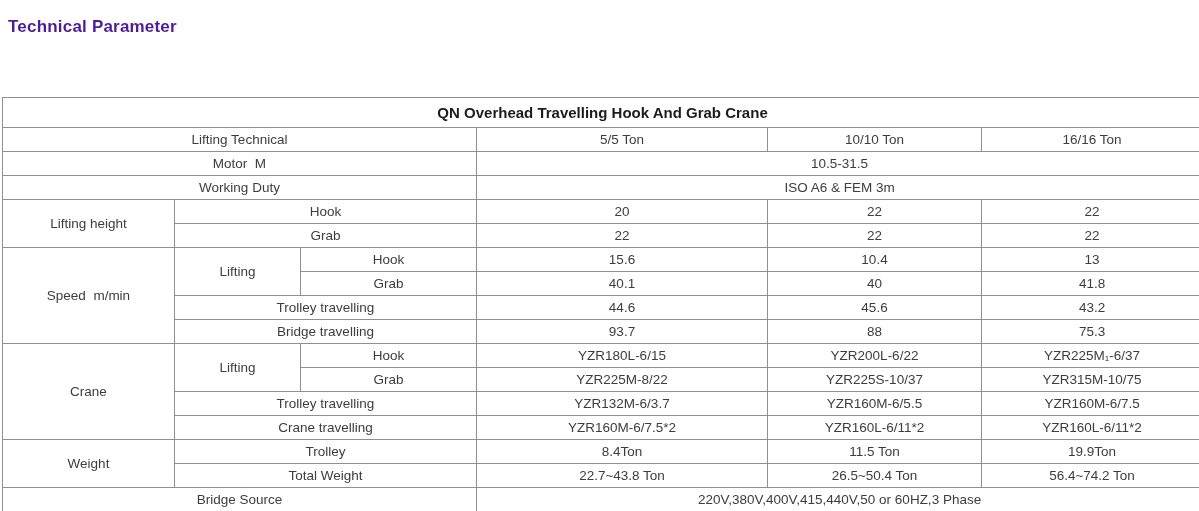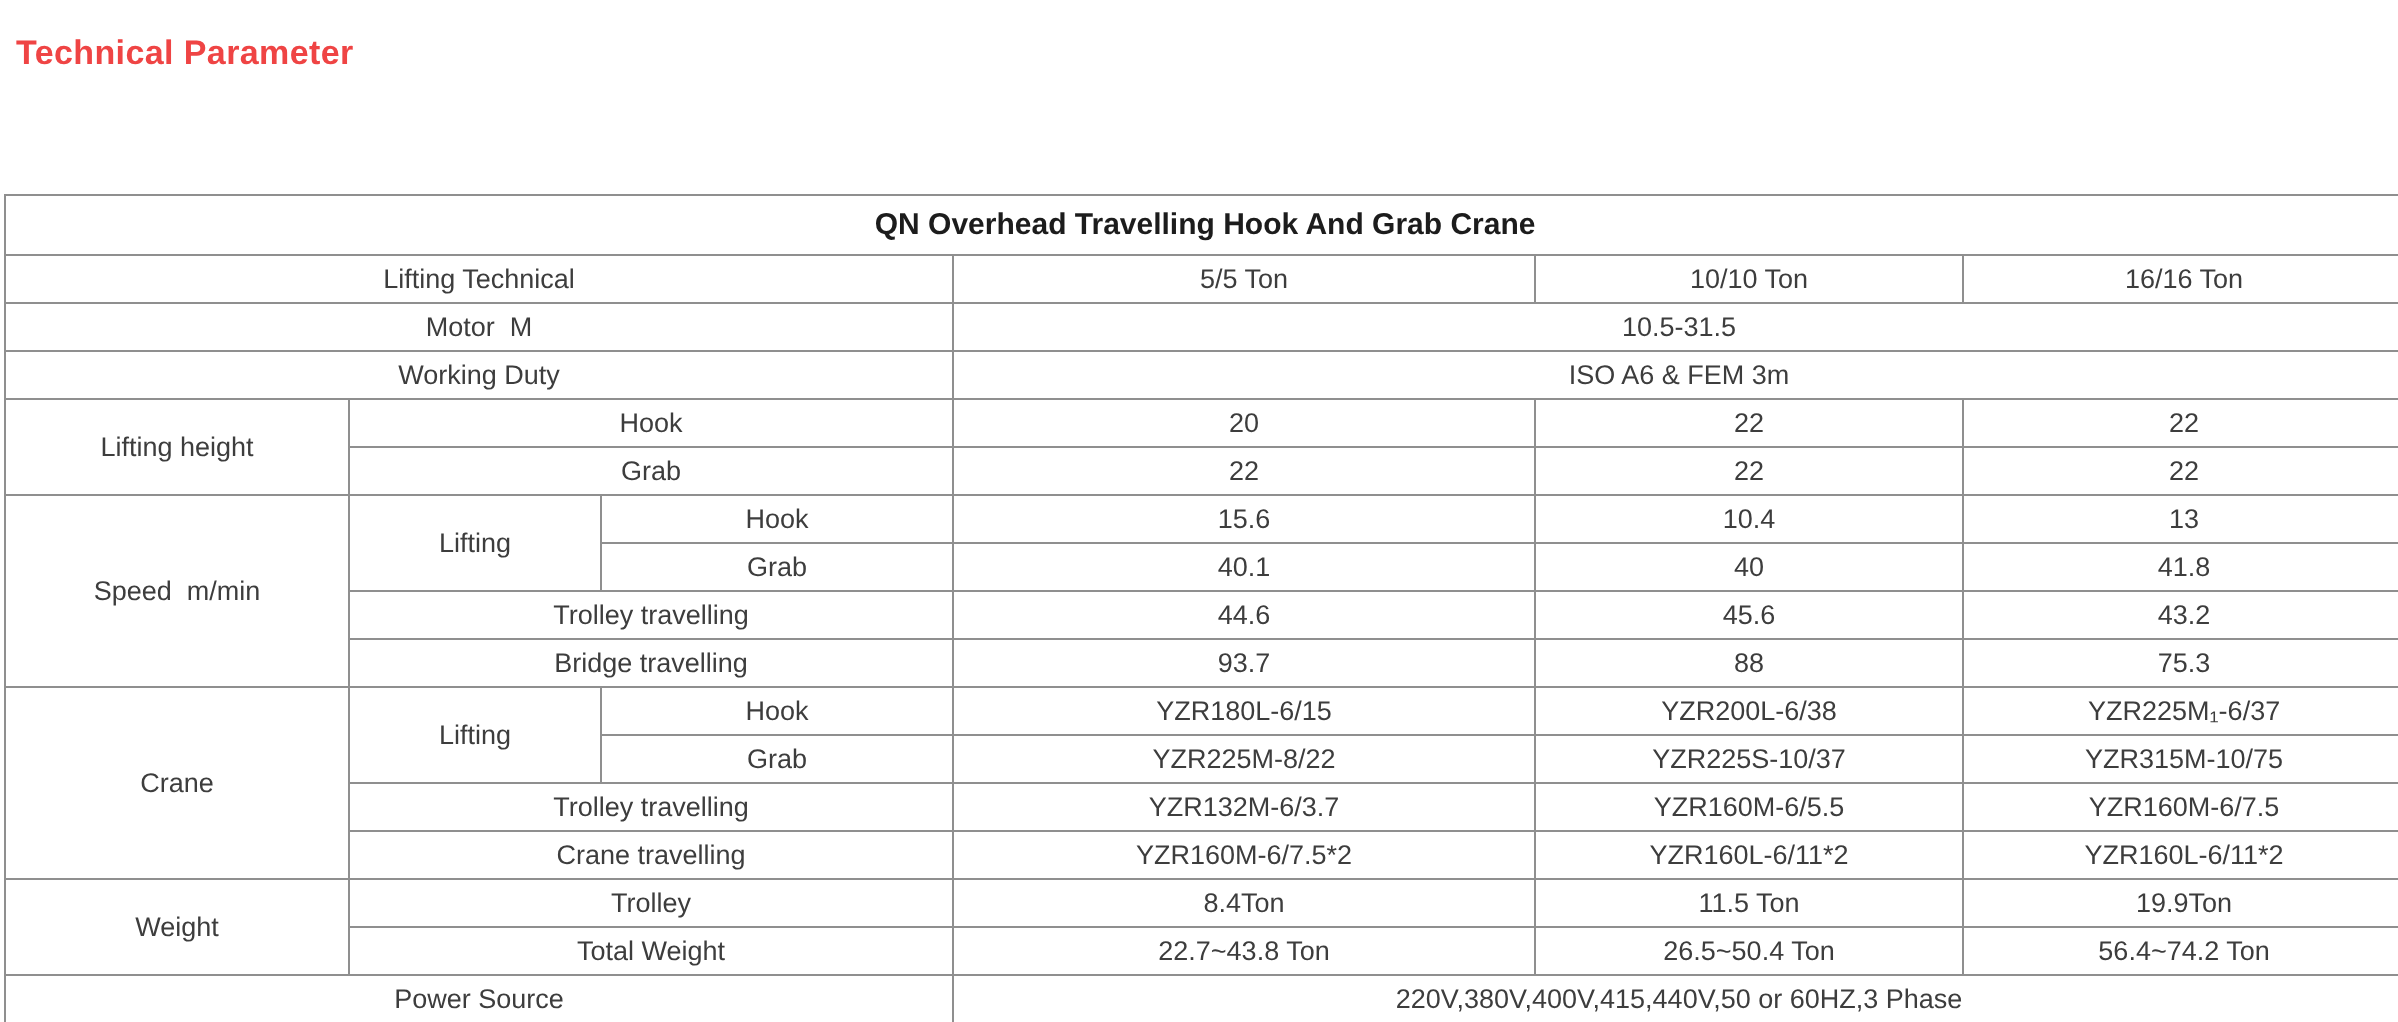--- a/index.html
+++ b/index.html
@@ -8,21 +8,21 @@
     background: #ffffff;
     overflow: hidden;
     position: relative;
     font-family: "Liberation Sans", sans-serif;
   }
   .page-title {
     position: absolute;
     left: 8px; top: 6px;
     font-size: 17px;
     font-weight: 700;
-    color: #ef4444;
+    color: #4c1d95;
     letter-spacing: 0.2px;
   }
   table.spec {
     position: absolute;
     left: 2px; top: 97px;
     border-collapse: collapse;
     table-layout: fixed;
     width: 1200px;
   }
   table.spec th, table.spec td {
@@ -120,21 +120,21 @@
     <td>93.7</td>
     <td>88</td>
     <td>75.3</td>
   </tr>
 
   <tr>
     <td rowspan="4">Crane</td>
     <td rowspan="2">Lifting</td>
     <td>Hook</td>
     <td>YZR180L-6/15</td>
-    <td>YZR200L-6/38</td>
+    <td>YZR200L-6/22</td>
     <td>YZR225M₁-6/37</td>
   </tr>
   <tr>
     <td>Grab</td>
     <td>YZR225M-8/22</td>
     <td>YZR225S-10/37</td>
     <td>YZR315M-10/75</td>
   </tr>
   <tr>
     <td colspan="2">Trolley travelling</td>
@@ -157,17 +157,17 @@
     <td>19.9Ton</td>
   </tr>
   <tr>
     <td colspan="2">Total Weight</td>
     <td>22.7~43.8 Ton</td>
     <td>26.5~50.4 Ton</td>
     <td>56.4~74.2 Ton</td>
   </tr>
 
   <tr>
-    <td colspan="3">Power Source</td>
+    <td colspan="3">Bridge Source</td>
     <td colspan="3">220V,380V,400V,415,440V,50 or 60HZ,3 Phase</td>
   </tr>
 </tbody>
   </table>
 
 </body></html>

